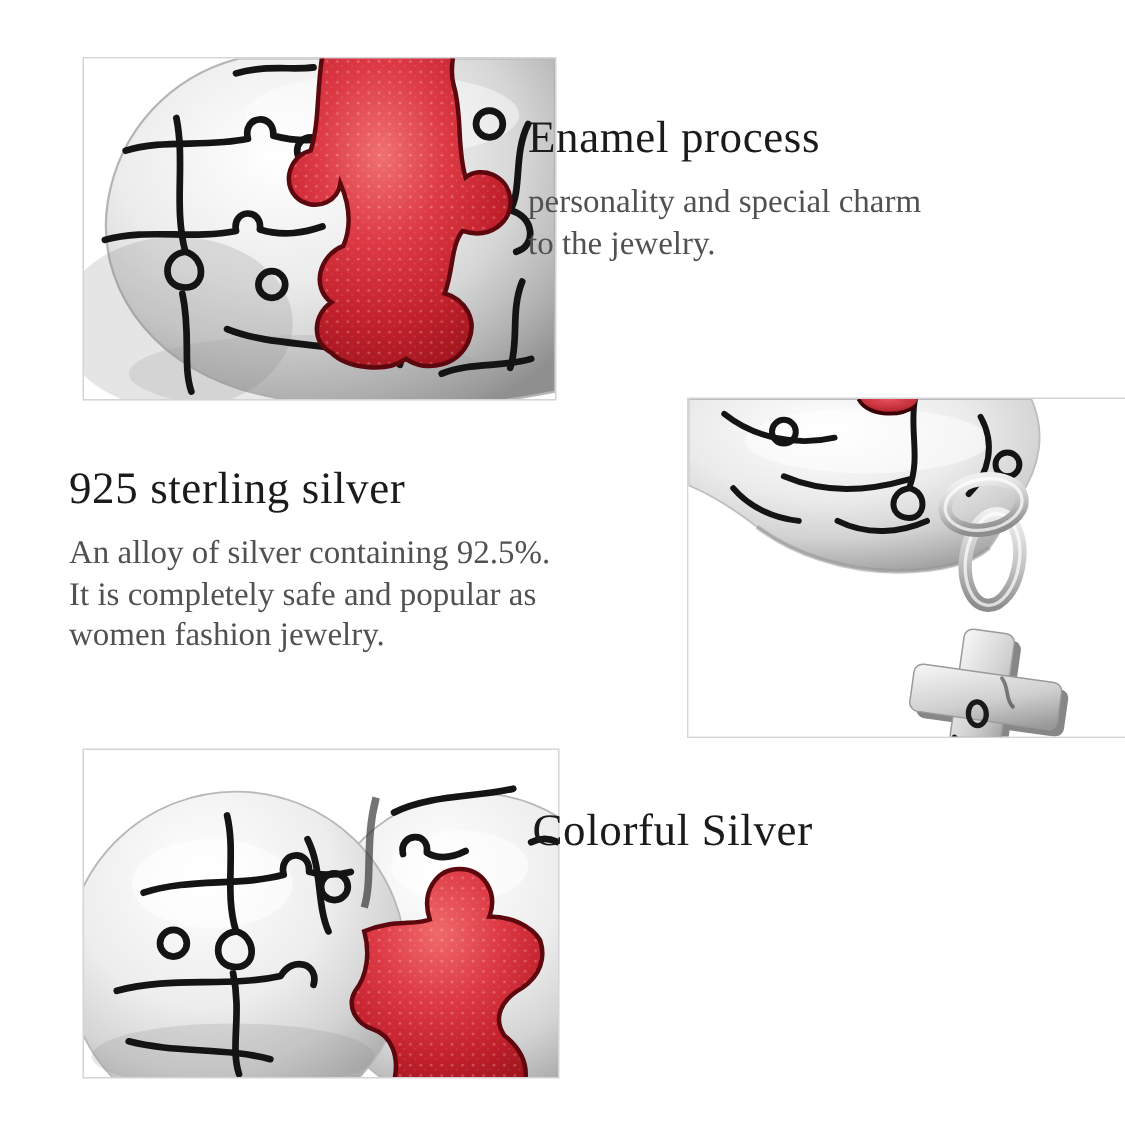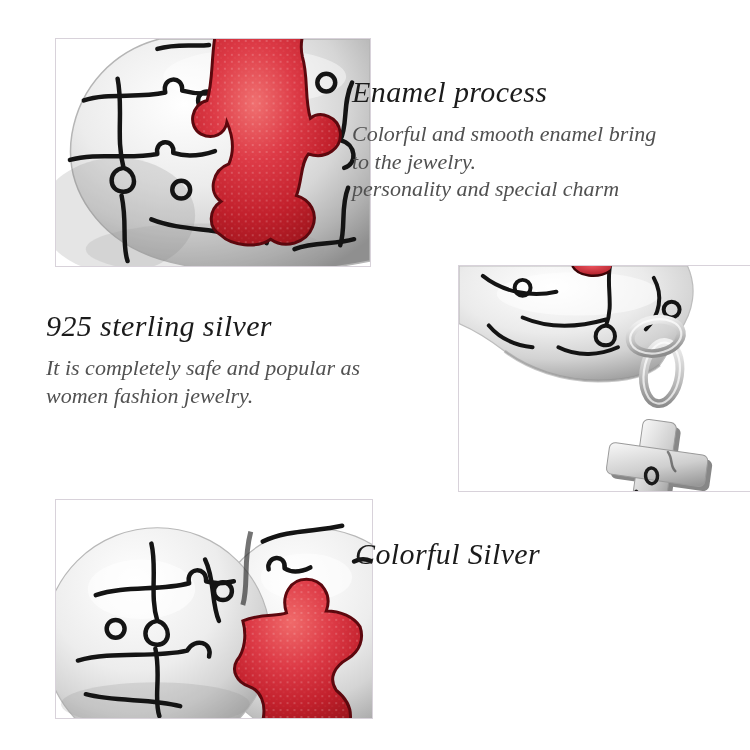--- a/index.html
+++ b/index.html
@@ -7,21 +7,21 @@
     position:relative;width:750px;height:750px;background:#ffffff;
     font-family:"Liberation Serif", serif;overflow:hidden;
   }
   .photo{
     position:absolute;border:1px solid #d8d2da;background:#ffffff;box-sizing:border-box;
   }
   .photo svg{display:block;width:100%;height:100%;}
   .p1{left:15px;top:22px;width:316px;height:229px;}
   .p2{left:418px;top:249px;width:314px;height:227px;}
   .p3{left:15px;top:483px;width:318px;height:220px;}
-  .caption{position:absolute;font-style:italic;}
+  .caption{position:absolute;}
   .c1{left:352px;top:74px;}
   .c2{left:46px;top:308px;}
   .c3{left:355px;top:536px;}
   .caption h2{
     margin:0 0 11px 0;font-size:30px;font-weight:400;color:#1b1b1b;
     letter-spacing:0.4px;line-height:35px;white-space:nowrap;
   }
   .caption .bl{
     font-size:22px;color:#515151;line-height:27.5px;white-space:nowrap;
   }
@@ -75,23 +75,22 @@
       <g>
         <path d="M 160,-3 C 156,22 158,44 152,62 C 136,66 132,88 146,96 C 158,102 170,96 172,84 C 178,98 180,112 174,126 C 158,132 152,154 166,164 C 154,172 152,190 166,198 C 176,208 202,212 216,202 C 230,212 252,206 258,190 C 264,176 256,162 242,158 C 248,142 246,126 254,116 C 272,122 288,110 286,94 C 284,78 266,72 256,80 C 250,60 254,38 248,18 C 246,10 247,2 248,-3 Z" fill="url(#g1r)"></path>
         <path d="M 160,-3 C 156,22 158,44 152,62 C 136,66 132,88 146,96 C 158,102 170,96 172,84 C 178,98 180,112 174,126 C 158,132 152,154 166,164 C 154,172 152,190 166,198 C 176,208 202,212 216,202 C 230,212 252,206 258,190 C 264,176 256,162 242,158 C 248,142 246,126 254,116 C 272,122 288,110 286,94 C 284,78 266,72 256,80 C 250,60 254,38 248,18 C 246,10 247,2 248,-3 Z" fill="url(#sp1)" opacity="0.55"></path>
         <path d="M 160,-3 C 156,22 158,44 152,62 C 136,66 132,88 146,96 C 158,102 170,96 172,84 C 178,98 180,112 174,126 C 158,132 152,154 166,164 C 154,172 152,190 166,198 C 176,208 202,212 216,202 C 230,212 252,206 258,190 C 264,176 256,162 242,158 C 248,142 246,126 254,116 C 272,122 288,110 286,94 C 284,78 266,72 256,80 C 250,60 254,38 248,18 C 246,10 247,2 248,-3" fill="none" stroke="#5d080e" stroke-width="3"></path>
       </g>
     </svg>
   </figure>
 
   <section class="caption c1">
     <h2>Enamel process</h2>
-    <div class="bl">Colorful and smooth enamel bring</div>
+    <div class="bl">personality and special charm</div>
     <div class="bl">to the jewelry.</div>
-    <div class="bl">personality and special charm</div>
   </section>
 
   <figure class="photo p2">
     <svg viewBox="0 0 314 227" preserveAspectRatio="none">
       <defs>
         <radialGradient id="g2s" cx="40%" cy="18%" r="90%">
           <stop offset="0%" stop-color="#ffffff"></stop>
           <stop offset="45%" stop-color="#ebebeb"></stop>
           <stop offset="70%" stop-color="#d2d2d2"></stop>
           <stop offset="100%" stop-color="#969696"></stop>
@@ -150,20 +149,21 @@
           <ellipse cx="-1" cy="16" rx="6" ry="8" stroke-width="3.5" transform="rotate(-12 -1 16)"></ellipse>
           <path d="M -14,34 C -6,40 2,38 8,46" stroke-width="4"></path>
           <path d="M 12,-10 C 18,-4 16,4 22,8" stroke-width="2.5" opacity="0.5"></path>
         </g>
       </g>
     </svg>
   </figure>
 
   <section class="caption c2">
     <h2>925 sterling silver</h2>
+    <div class="bl">An alloy of silver containing 92.5%.</div>
     <div class="bl">It is completely safe and popular as</div>
     <div class="bl">women fashion jewelry.</div>
   </section>
 
   <figure class="photo p3">
     <svg viewBox="0 0 318 220" preserveAspectRatio="none">
       <defs>
         <radialGradient id="g3s" cx="40%" cy="25%" r="85%">
           <stop offset="0%" stop-color="#ffffff"></stop>
           <stop offset="45%" stop-color="#ededed"></stop>

